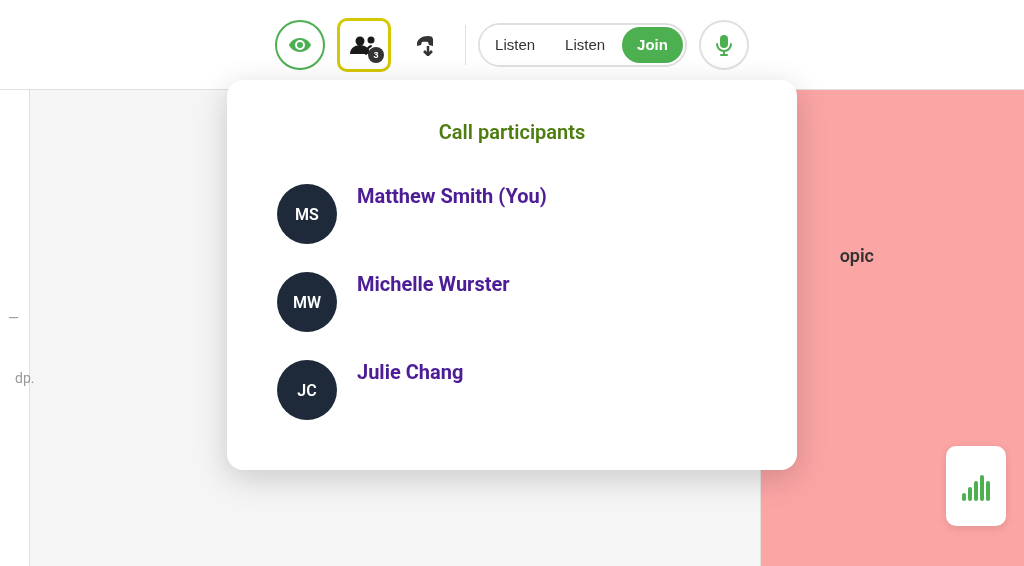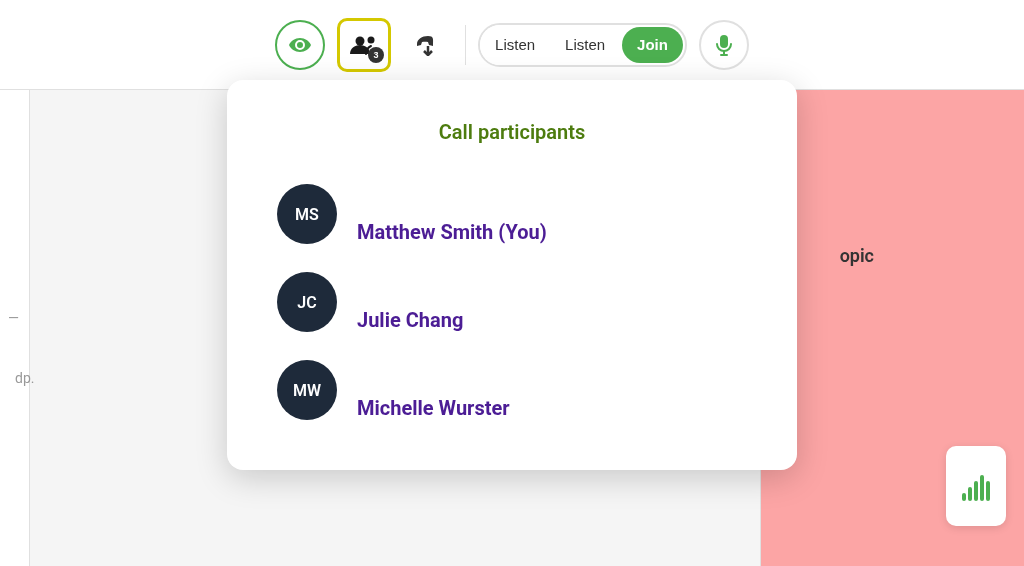--- a/index.html
+++ b/index.html
@@ -253,21 +253,21 @@
     }
 
     .participant-list {
       display: flex;
       flex-direction: column;
       gap: 28px;
     }
 
     .participant-item {
       display: flex;
-      align-items: flex-end;
+      align-items: flex-start;
       gap: 20px;
     }
 
     .avatar {
       width: 60px;
       height: 60px;
       border-radius: 50%;
       background: #1e2a3a;
       display: flex;
       align-items: center;
@@ -356,21 +356,21 @@
 
 <div class="popup-overlay">
   <div class="popup-title">Call participants</div>
 
   <div class="participant-list" id="participant-list">
   <div class="participant-item">
         <div class="avatar">MS</div>
         <span class="participant-name">Matthew Smith (You)</span>
       </div>
       <div class="participant-item">
+        <div class="avatar">MW</div>
+        <span class="participant-name">Michelle Wurster</span>
+      </div>
+      <div class="participant-item">
         <div class="avatar">JC</div>
         <span class="participant-name">Julie Chang</span>
       </div>
-      <div class="participant-item">
-        <div class="avatar">MW</div>
-        <span class="participant-name">Michelle Wurster</span>
-      </div>
     </div>
 </div>
 
 </body></html>

